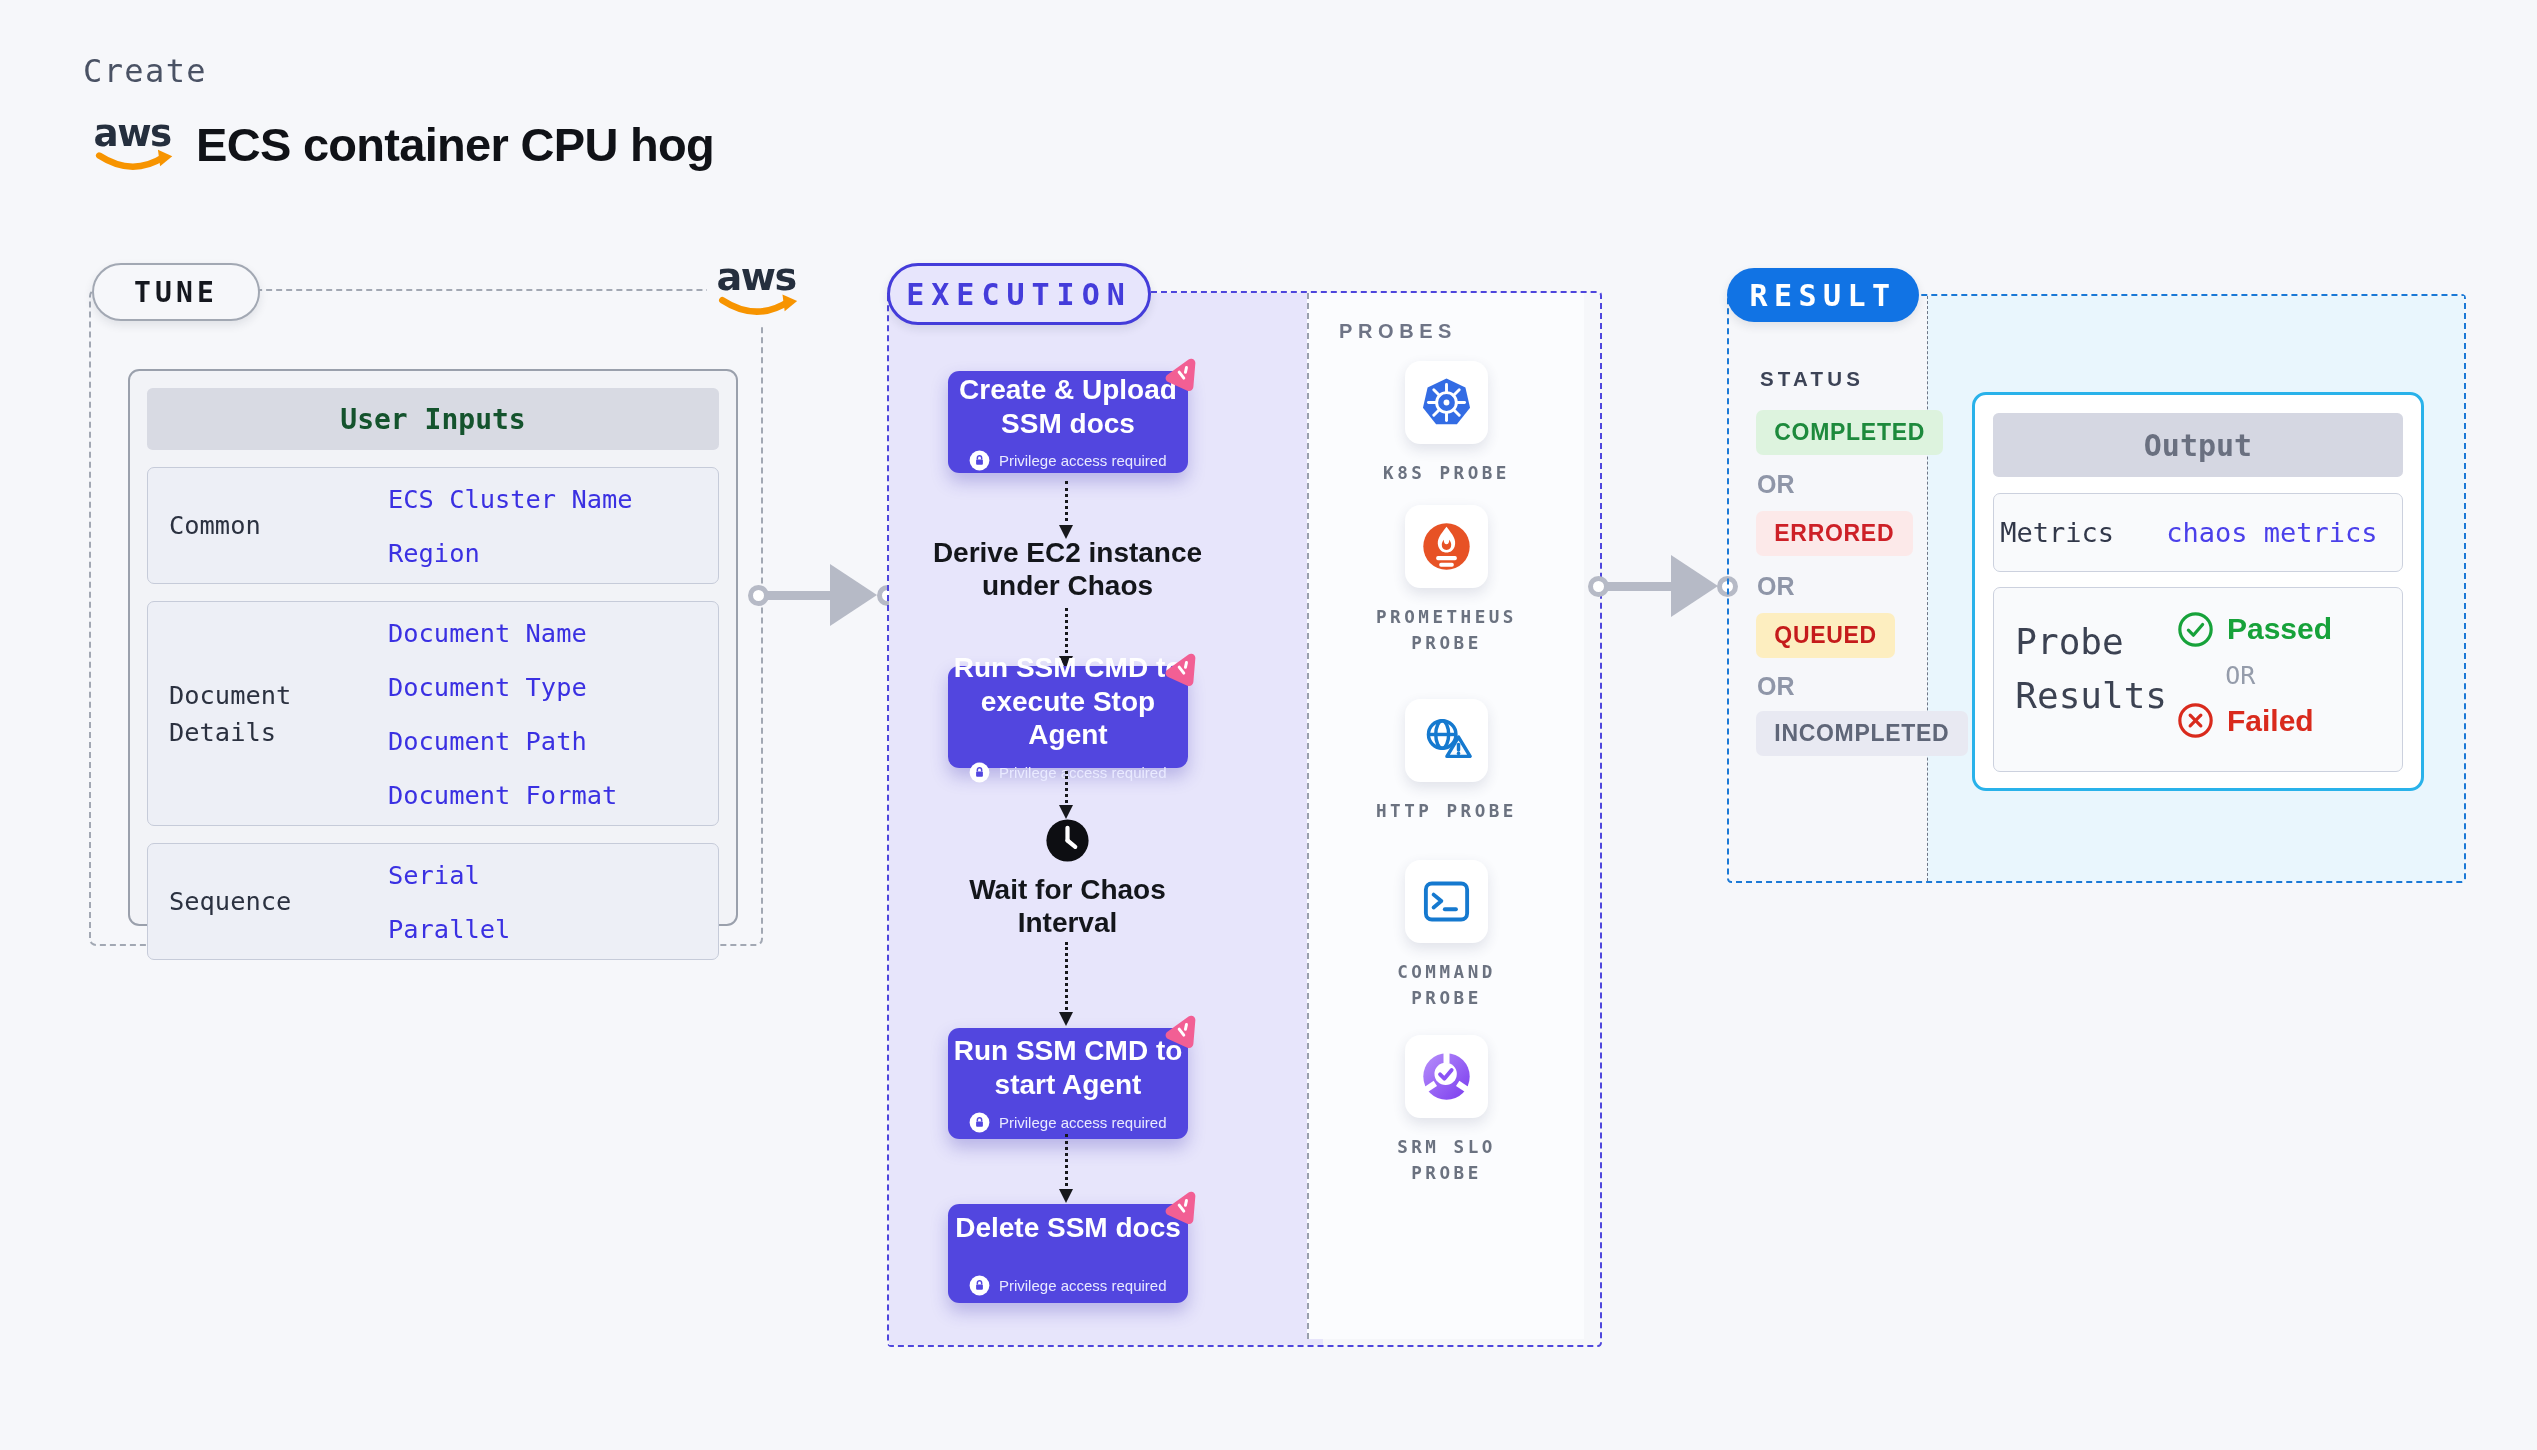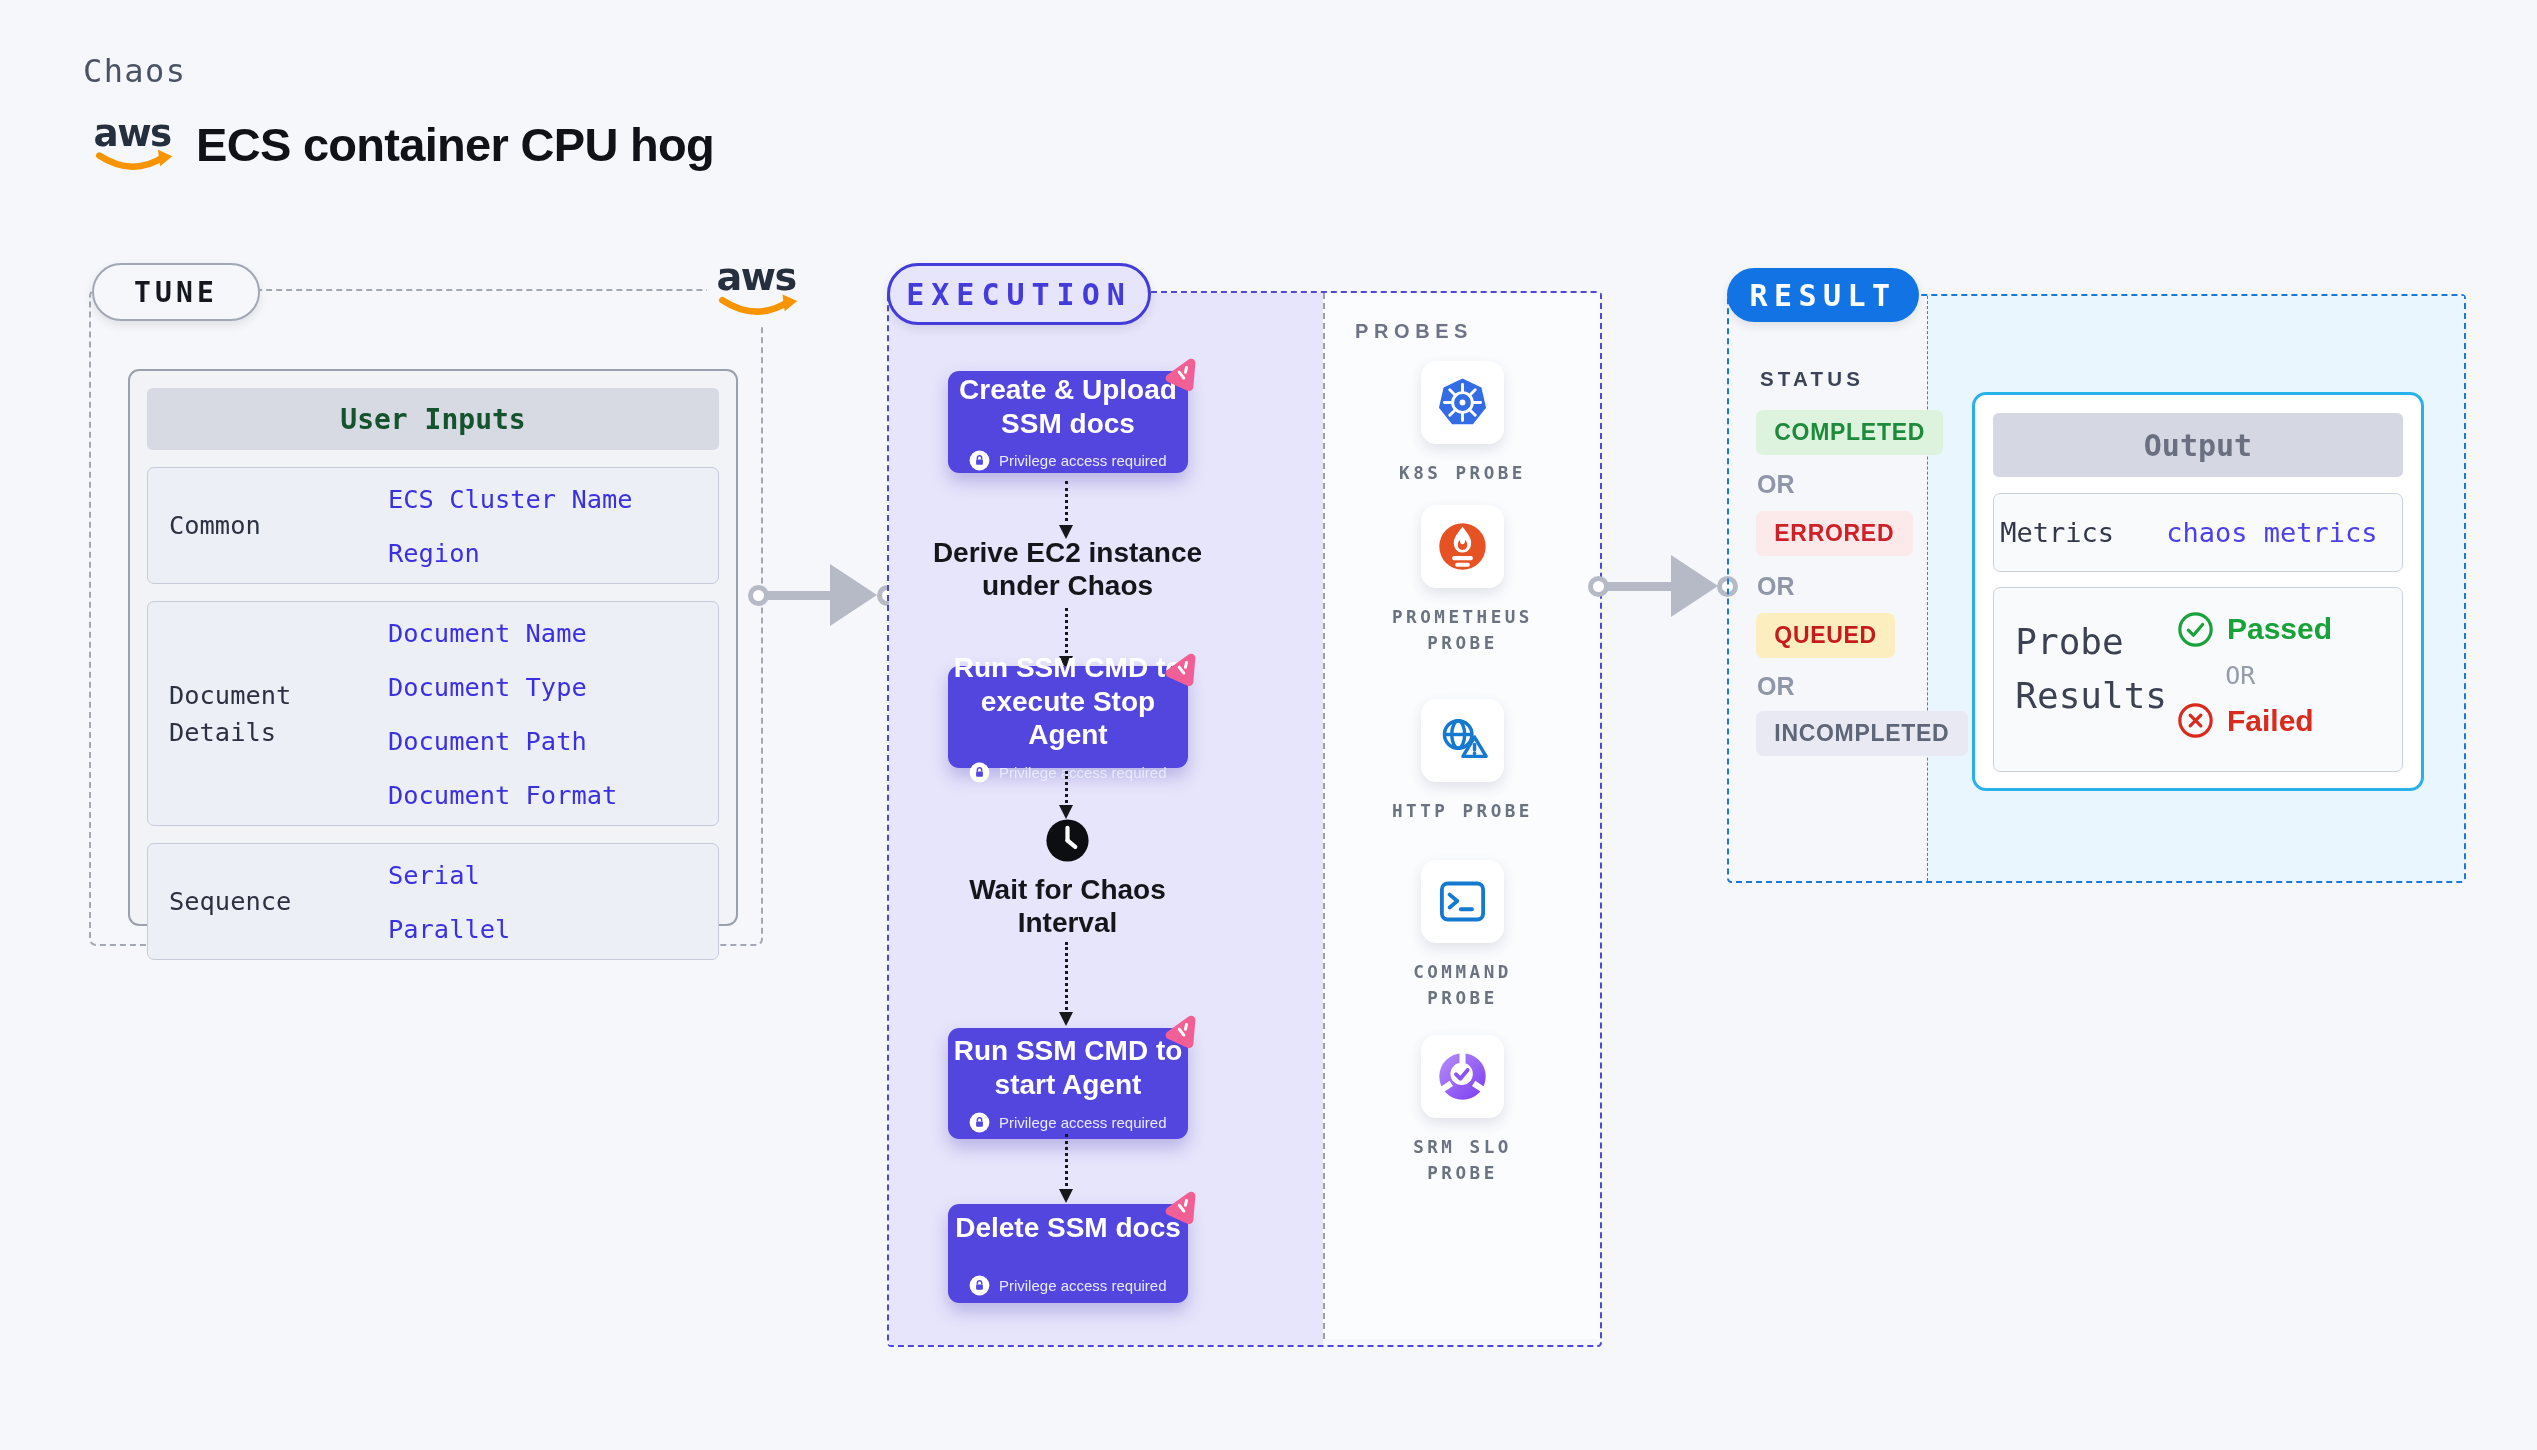--- a/index.html
+++ b/index.html
@@ -38,21 +38,21 @@
   .panel-arrow{position:absolute;height:62px;}
   .pa-line{position:absolute;top:27px;height:8.5px;background:#b6bac6;}
   .pa-tri{position:absolute;top:0;width:0;height:0;border-top:31px solid transparent;
           border-bottom:31px solid transparent;border-left:47px solid #b6bac6;}
   .pa-dot{position:absolute;top:20.5px;width:21px;height:21px;border-radius:50%;
           background:#fff;border:5px solid #b6bac6;box-sizing:border-box;}
 
   
   .exec-box{left:887px;top:291px;width:711px;height:1052px;border:2.8px dashed #4e46dd;border-radius:4.2px;}
   .exec-lav{position:absolute;top:0;bottom:0;left:0;right:277px;background:#e7e5fb;}
-  .probes-panel{position:absolute;top:0;right:0;bottom:5.6px;width:277px;background:#fbfcfe;
+  .probes-panel{position:absolute;top:0;right:16px;bottom:5.6px;width:277px;background:#fbfcfe;
                 border-left:2.1px dashed #9aa0ac;box-sizing:border-box;}
   .exec-pill{left:887px;top:263px;width:258px;height:56px;background:#e7e5fc;border:3.5px solid #443cda;
              font-size:30px;letter-spacing:7px;color:#443cda;}
   .step-box{position:absolute;left:59px;width:240px;background:#5246df;border-radius:11.3px;color:#fff;
             display:flex;flex-direction:column;align-items:center;justify-content:center;gap:10px;
             box-shadow:0 8.5px 17px rgba(60,50,180,.28);}
   .step-box .t{font-size:28px;font-weight:bold;line-height:1.2;white-space:pre-line;text-align:center;}
   .priv{display:flex;align-items:center;justify-content:center;gap:8.5px;color:#e9eaff;font-size:15px;}
   .priv svg{width:21px;height:21px;}
   .pink{position:absolute;top:-14px;right:-11.3px;width:37px;height:37px;}
@@ -99,21 +99,21 @@
   .pr-line svg{width:37px;height:37px;}
   .passed{color:#17a23a;font-size:30px;font-weight:bold;}
   .failed{color:#d92a1d;font-size:30px;font-weight:bold;}
   .or2{margin:12.7px 0 12.7px 48px;font-family:"DejaVu Sans Mono",monospace;font-size:25px;color:#959cab;}
 </style>
 </head>
 <body>
 
 <div class="canvas">
 
-  <div class="abs fault">Chaos</div>
+  <div class="abs fault">Create</div>
   <div class="abs aws-main">
     <svg viewBox="0 0 120 88" width="86" height="65">
       <text x="2" y="44" font-family="DejaVu Sans" font-size="52" font-weight="bold" fill="#252f3e" letter-spacing="-2">aws</text>
       <path d="M10 58 Q 56 88 100 60" fill="none" stroke="#f79400" stroke-width="9" stroke-linecap="round"></path>
       <path d="M92 50 L112 59 L95 73 Z" fill="#f79400"></path>
     </svg>
   </div>
   <div class="abs page-title">ECS container CPU hog</div>
 
   <div class="abs tune-box"></div>

